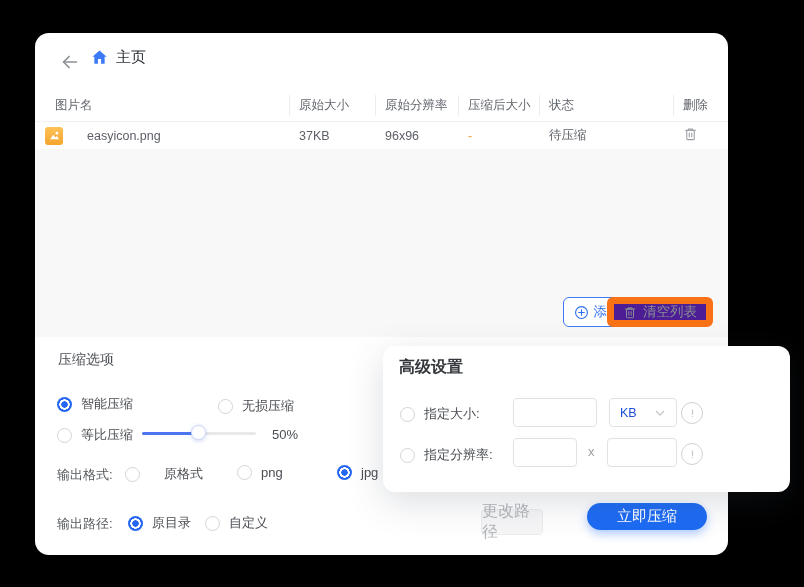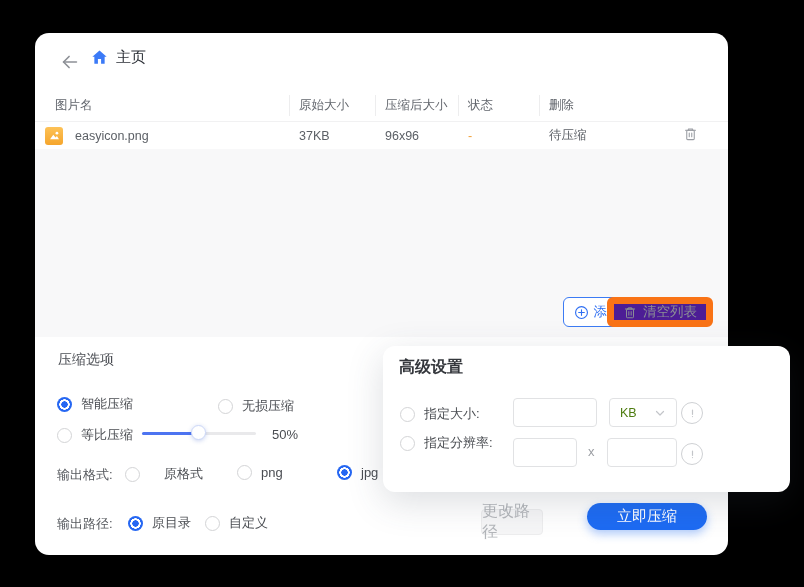--- a/index.html
+++ b/index.html
@@ -14,21 +14,21 @@
   .thead{position:absolute;top:57px;left:0;width:693px;height:31px;display:grid;
     grid-template-columns:254px 86px 83px 81px 134px 55px;align-items:center;
     border-bottom:1px solid #f1f1f2;font-size:12.5px;color:#62666d;}
   .thead>div{padding-left:10px;position:relative;height:100%;display:flex;align-items:center;box-sizing:border-box;}
   .thead>div:first-child{padding-left:20px;}
   .thead>div+div::before{content:"";position:absolute;left:0;top:5px;bottom:5px;width:1px;background:#ededee;}
   .trow{position:absolute;top:89px;left:0;width:693px;height:27px;display:grid;
     grid-template-columns:254px 86px 83px 81px 134px 55px;align-items:center;
     font-size:12.5px;color:#5c6066;}
   .trow>div{padding-left:10px;box-sizing:border-box;}
-  .trow>div:first-child{display:flex;align-items:center;gap:12px;}
+  .trow>div:first-child{display:flex;align-items:center;gap:24px;}
   .fileicon{width:18px;height:18px;border-radius:3px;background:linear-gradient(180deg,#fdc257,#f5a52c);
     display:flex;align-items:center;justify-content:center;flex:0 0 18px;}
   .dash{color:#f0a13a;}
   .rowtrash{width:15px;height:16px;color:#9a9da3;cursor:pointer;}
   .list-empty{position:absolute;top:116px;left:0;width:693px;height:188px;background:#f8f8f9;}
   
   .btn-add{position:absolute;left:496px;top:264px;width:68px;height:30px;border:1px solid #3c7bf4;
     border-radius:6px;background:#fff;color:#2f6ff2;font-size:13.5px;display:flex;align-items:center;
     justify-content:center;gap:5px;cursor:pointer;box-sizing:border-box;margin-left:32px;}
   .btn-clear{position:absolute;left:572px;top:264px;width:106px;height:30px;border:7px solid #f97316;
@@ -61,21 +61,21 @@
     cursor:pointer;box-shadow:0 4px 10px rgba(29,107,243,.35);}
   
   .panel{position:absolute;left:383px;top:346px;width:407px;height:146px;background:#fff;border-radius:12px;
     box-shadow:0 10px 36px rgba(60,70,90,.18);}
   .panel-title{position:absolute;left:16px;top:11px;font-size:16px;font-weight:bold;color:#34373c;}
   .adv-input{border:1px solid #e1e2e4;border-radius:4px;background:#fff;height:29px;box-sizing:border-box;
     outline:none;font-size:13px;padding:0 8px;position:absolute;
     font-family:"Liberation Sans","DejaVu Sans",sans-serif;}
   .unit-box{position:absolute;left:226px;top:52px;width:68px;height:29px;border:1px solid #e1e2e4;
     border-radius:4px;box-sizing:border-box;display:flex;align-items:center;justify-content:space-between;
-    padding:0 10px;color:#4d7c0f;font-size:12.5px;cursor:pointer;}
+    padding:0 10px;color:#1d4ed8;font-size:12.5px;cursor:pointer;}
   .xsep{position:absolute;left:205px;top:98px;font-size:13px;color:#9b9ea3;}
   .info{position:absolute;width:22px;height:22px;border-radius:50%;border:1px solid #cfd1d4;
     box-sizing:border-box;display:flex;align-items:center;justify-content:center;color:#c3c5c9;}
   svg{display:block;}
 </style>
 </head>
 <body>
 
 <div class="window">
 
@@ -90,20 +90,21 @@
       <svg viewBox="0 0 24 24" width="19" height="19" fill="#3b7af7">
           <path d="M12 3l9 8h-2.5v9h-4.5v-6h-4v6H5.5v-9H3z"></path>
         </svg>
     </span>
     <span class="home-label">主页</span>
   </div>
 
   <div class="thead">
     <div>图片名</div>
     <div>原始大小</div>
+    <div>原始分辨率</div>
     <div>压缩后大小</div>
     <div>状态</div>
     <div>删除</div>
   </div>
 
   <div class="trow">
     <div>
       <span class="fileicon">
         <svg viewBox="0 0 16 16" width="13" height="13">
             <circle cx="11" cy="5.2" r="1.7" fill="#fff"></circle>
@@ -217,21 +218,21 @@
         </svg>
     </span>
   </div>
   <div class="info" style="left:298px;top:56px;">
     <svg viewBox="0 0 24 24" width="13" height="13" fill="none" stroke="#c3c5c9" stroke-width="2.2" stroke-linecap="round">
         <path d="M12 5.5v8"></path>
         <path d="M12 17.5v.2"></path>
       </svg>
   </div>
 
-  <div class="rgroup" style="left:17px;top:88px;">
+  <div class="rgroup" style="left:17px;top:100px;">
     <span class="radio off"></span>
     <span class="rlabel">指定分辨率:</span>
   </div>
   <input class="adv-input" style="left: 130px; top: 92px; width: 64px;">
   <span class="xsep">x</span>
   <input class="adv-input" style="left: 224px; top: 92px; width: 70px;">
   <div class="info" style="left:298px;top:97px;">
     <svg viewBox="0 0 24 24" width="13" height="13" fill="none" stroke="#c3c5c9" stroke-width="2.2" stroke-linecap="round">
         <path d="M12 5.5v8"></path>
         <path d="M12 17.5v.2"></path>

